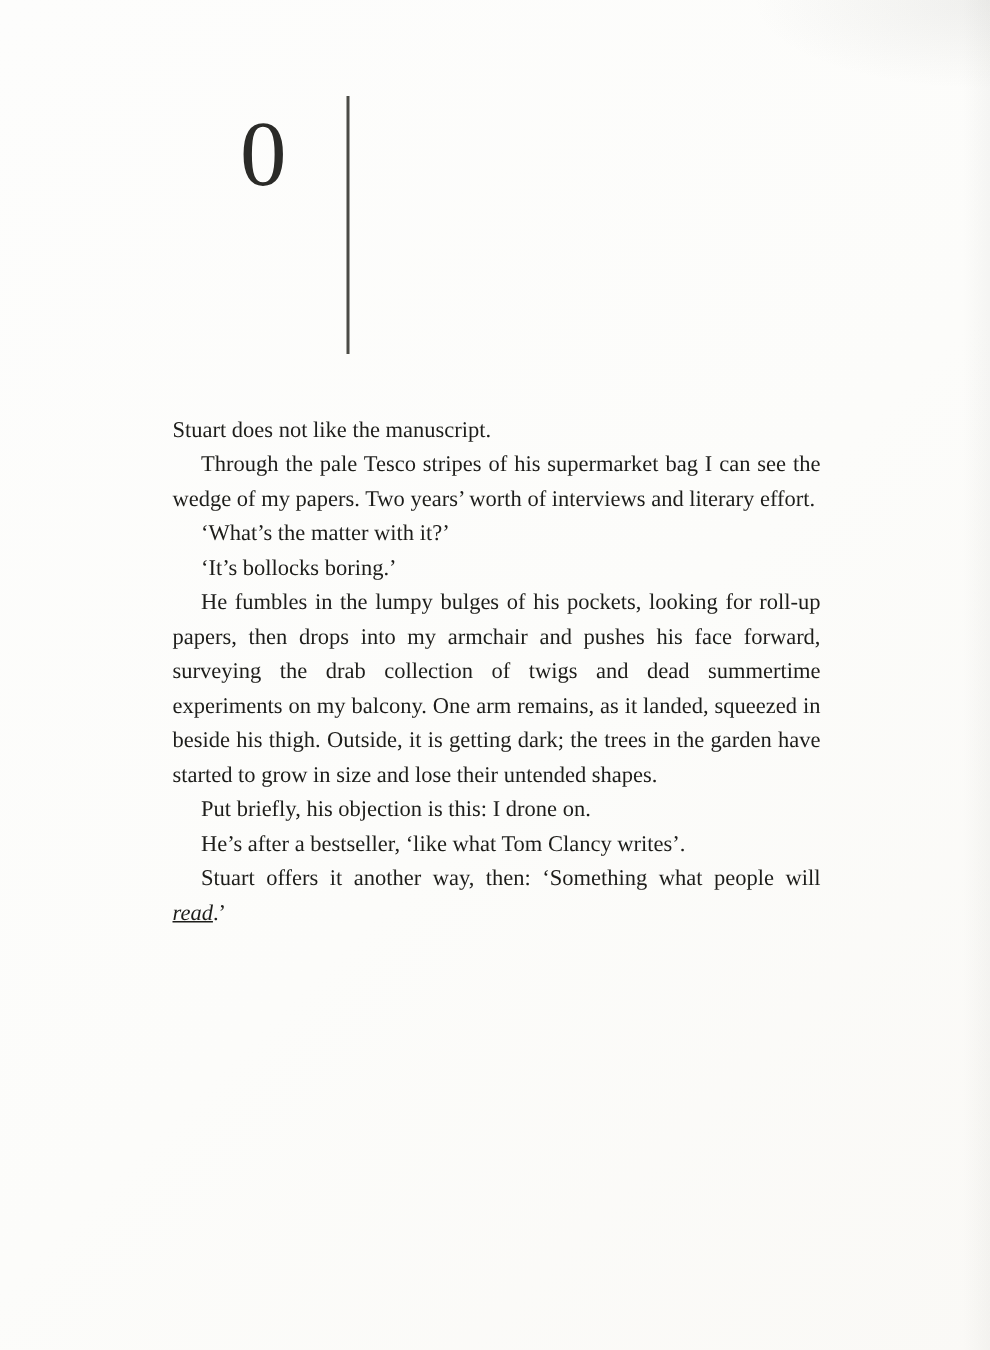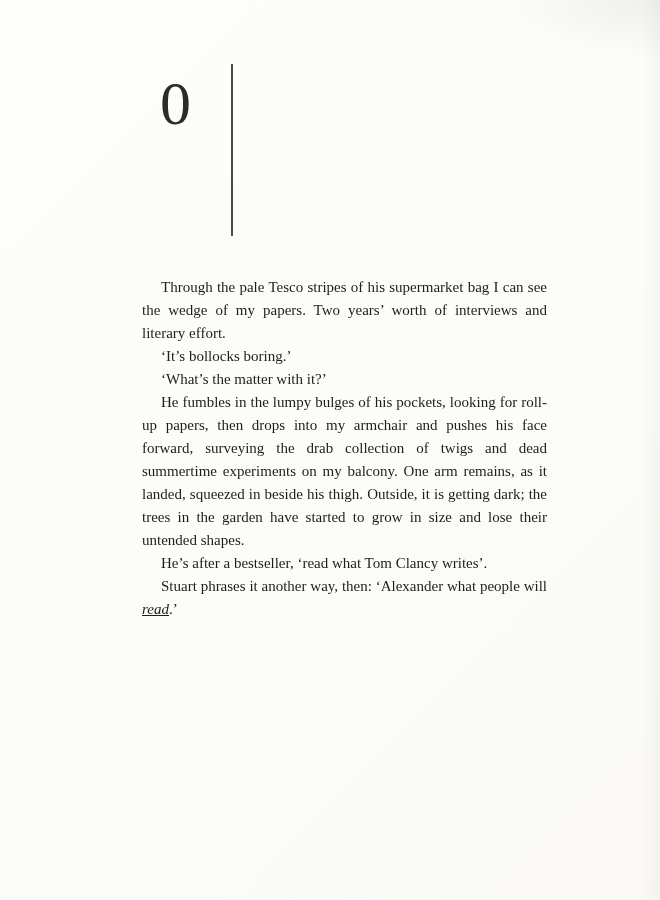--- a/index.html
+++ b/index.html
@@ -59,39 +59,40 @@
     font-size: 15px;
     line-height: 23px;
     color: #1d1d1a;
     text-align: justify;
   }
   .body-text p {
     margin: 0;
   }
   .body-text p.indent {
     text-indent: 19px;
-    margin-left: 27px;
   }
   .italic {
     font-style: italic;
     text-decoration: underline;
   }
 </style>
 </head>
 <body>
 
 <div class="page">
   <div class="corner-shade"></div>
   <div class="edge-shade"></div>
 
   <div class="chapter-number">0</div>
 
   <div class="chapter-rule"></div>
 
   <div class="body-text">
+      <p class=""><span>Stuart does not like the manuscript.</span></p>
       <p class="indent"><span>Through the pale Tesco stripes of his supermarket bag I can see the wedge of my papers. Two years’ worth of interviews and literary effort.</span></p>
+      <p class="indent"><span>‘What’s the matter with it?’</span></p>
       <p class="indent"><span>‘It’s bollocks boring.’</span></p>
-      <p class="indent"><span>‘What’s the matter with it?’</span></p>
       <p class="indent"><span>He fumbles in the lumpy bulges of his pockets, looking for roll-up papers, then drops into my armchair and pushes his face forward, surveying the drab collection of twigs and dead summertime experiments on my balcony. One arm remains, as it landed, squeezed in beside his thigh. Outside, it is getting dark; the trees in the garden have started to grow in size and lose their untended shapes.</span></p>
-      <p class="indent"><span>He’s after a bestseller, ‘read what Tom Clancy writes’.</span></p>
-      <p class="indent"><span>Stuart phrases it another way, then: ‘Alexander what people will </span><span class="italic">read</span><span>.’</span></p>
+      <p class="indent"><span>Put briefly, his objection is this: I drone on.</span></p>
+      <p class="indent"><span>He’s after a bestseller, ‘like what Tom Clancy writes’.</span></p>
+      <p class="indent"><span>Stuart offers it another way, then: ‘Something what people will </span><span class="italic">read</span><span>.’</span></p>
     </div>
 </div>
 
 </body></html>

